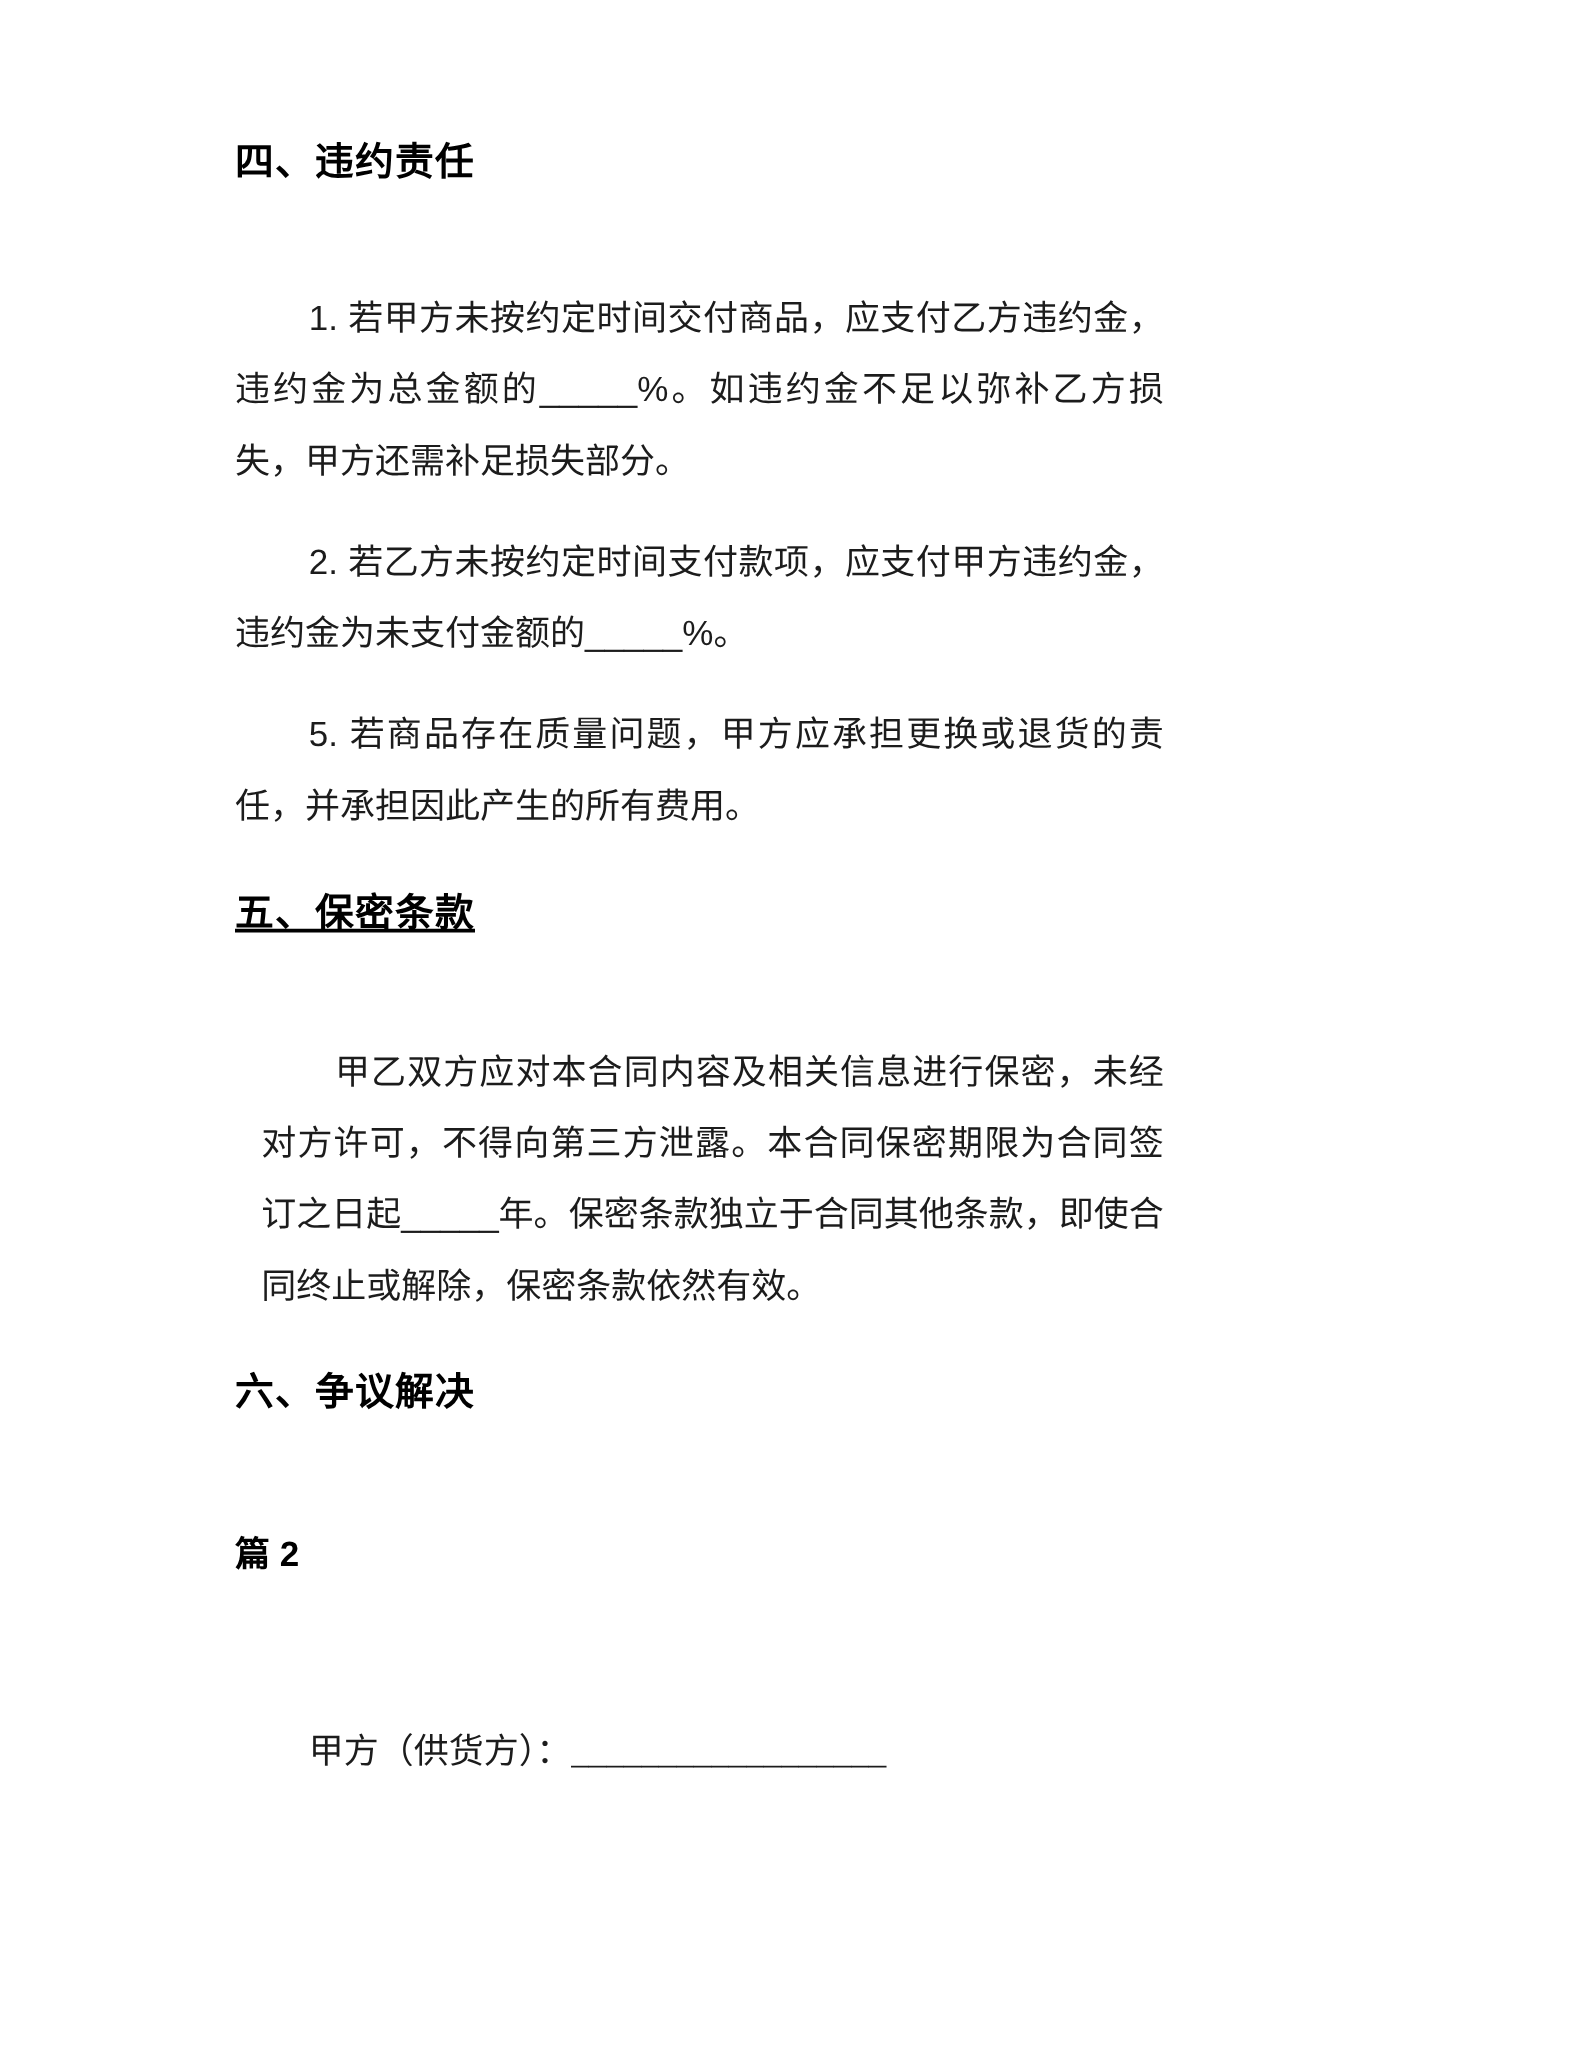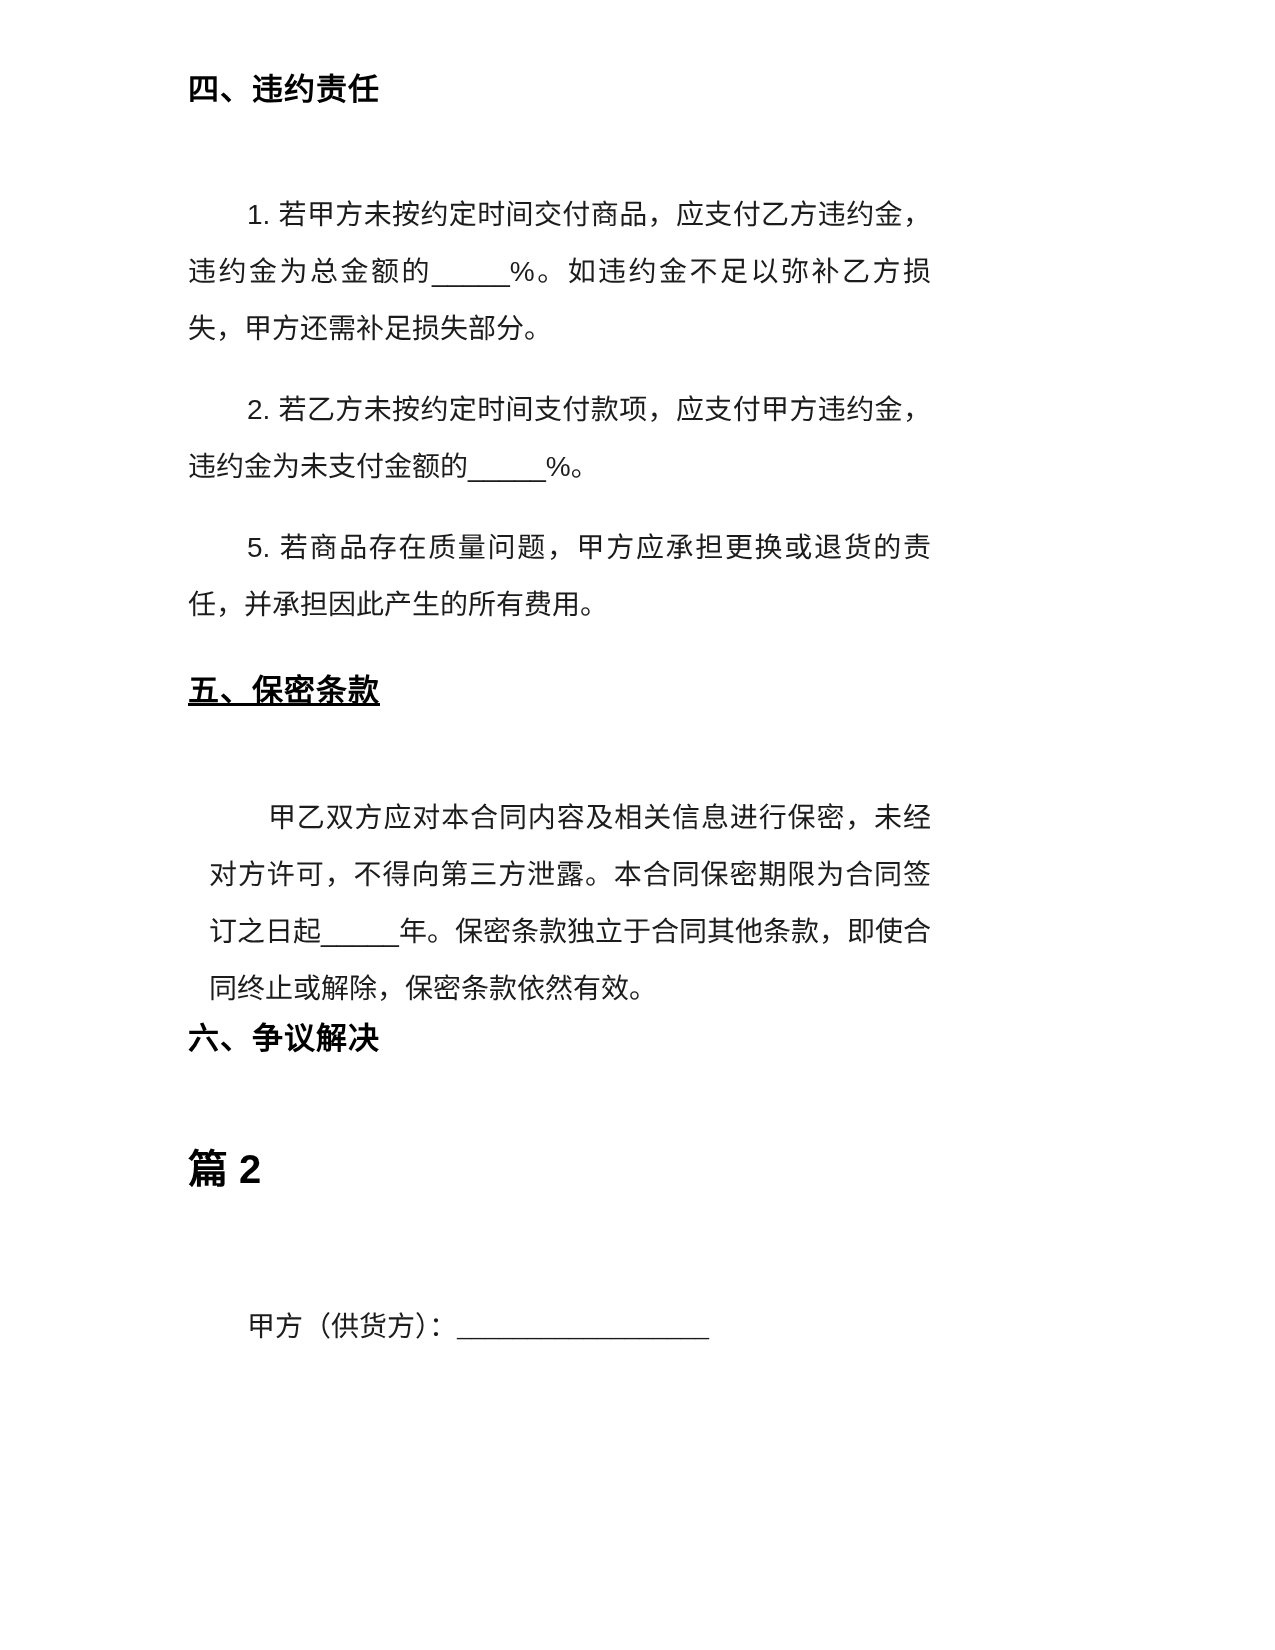--- a/index.html
+++ b/index.html
@@ -11,53 +11,53 @@
     width: 1275px;
     height: 1650px;
     font-family: "Liberation Sans", sans-serif;
     color: #1c1c1c;
     overflow: hidden;
   }
   .page {
     box-sizing: border-box;
     width: 1121px;
     height: 1650px;
-    padding: 68px 190px 0 188px;
+    padding: 108px 190px 0 188px;
     background: #ffffff;
   }
   .h-section {
     font-size: 31px;
     line-height: 44px;
     font-weight: 700;
     color: #000000;
     margin: 0;
     letter-spacing: 1px;
   }
   .h-part {
-    font-size: 40px;
+    font-size: 28px;
     line-height: 54px;
     font-weight: 700;
     color: #000000;
     margin: 0;
   }
   .para {
     font-size: 28px;
     line-height: 57px;
     font-weight: 400;
     margin: 0;
     text-align: justify;
     text-indent: 59px;
     word-break: break-all;
     overflow-wrap: break-word;
   }
   .mt-p1   { margin-top: 74px; }
   .mt-p    { margin-top: 24px; }
   .mt-h2   { margin-top: 36px; text-decoration: underline; }
   .mt-conf { margin-top: 76px; margin-left: 21px; }
-  .mt-h3   { }
+  .mt-h3   { margin-top: 35px; }
   .mt-part { margin-top: 81px; }
   .mt-last { margin-top: 102px; font-family: Liberation Serif, serif; }
 </style>
 </head>
 <body>
 
 <div class="page">
 
   <h3 class="h-section">四、违约责任</h3>
 

